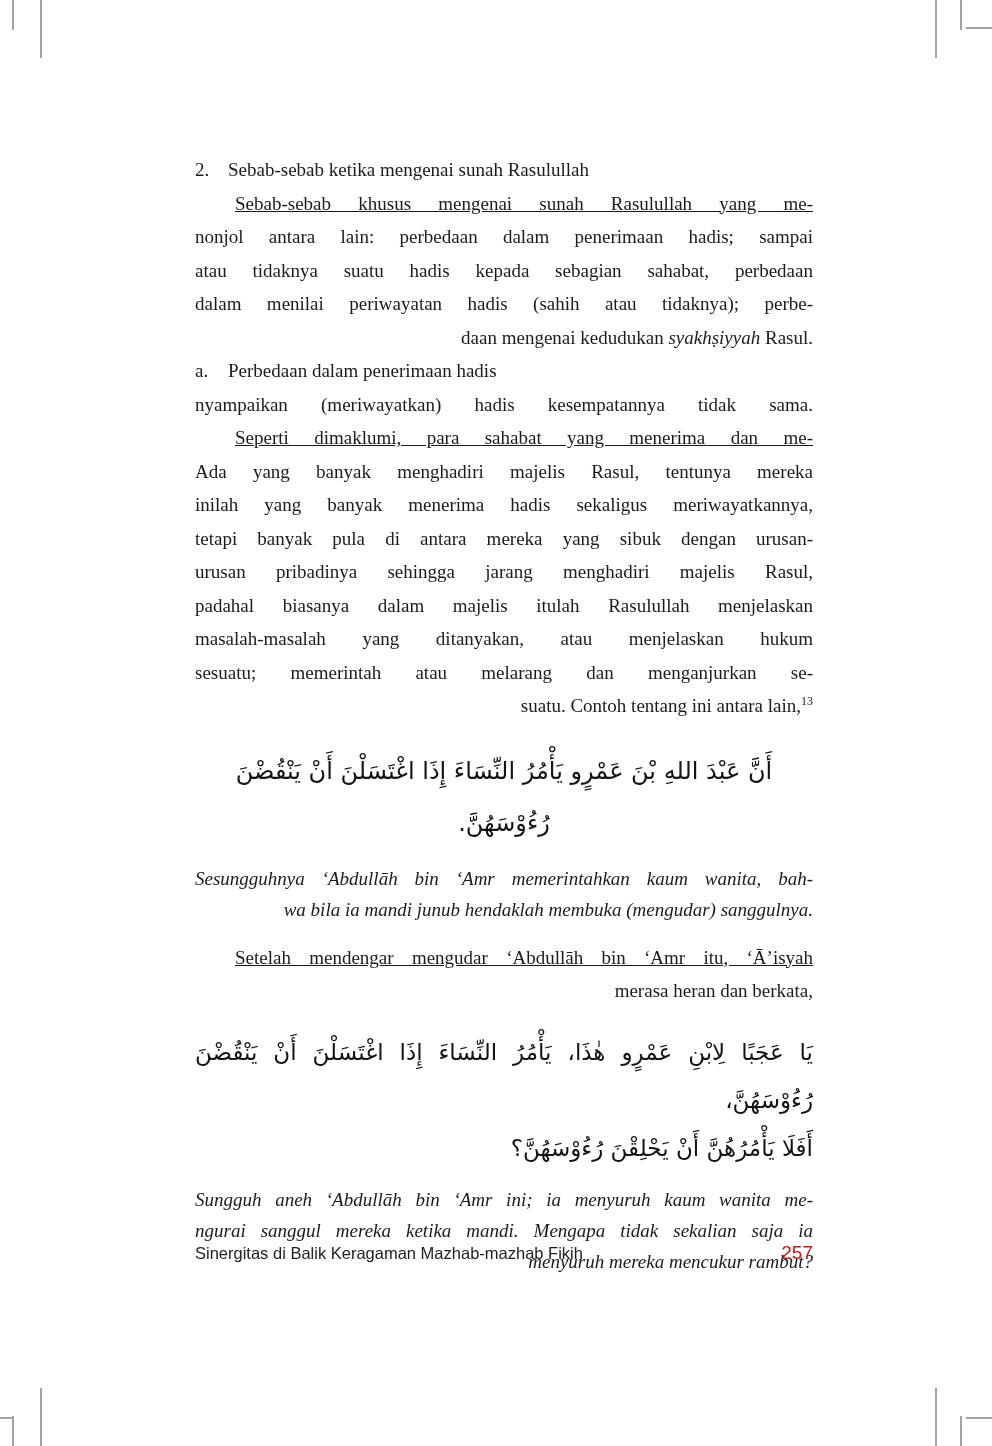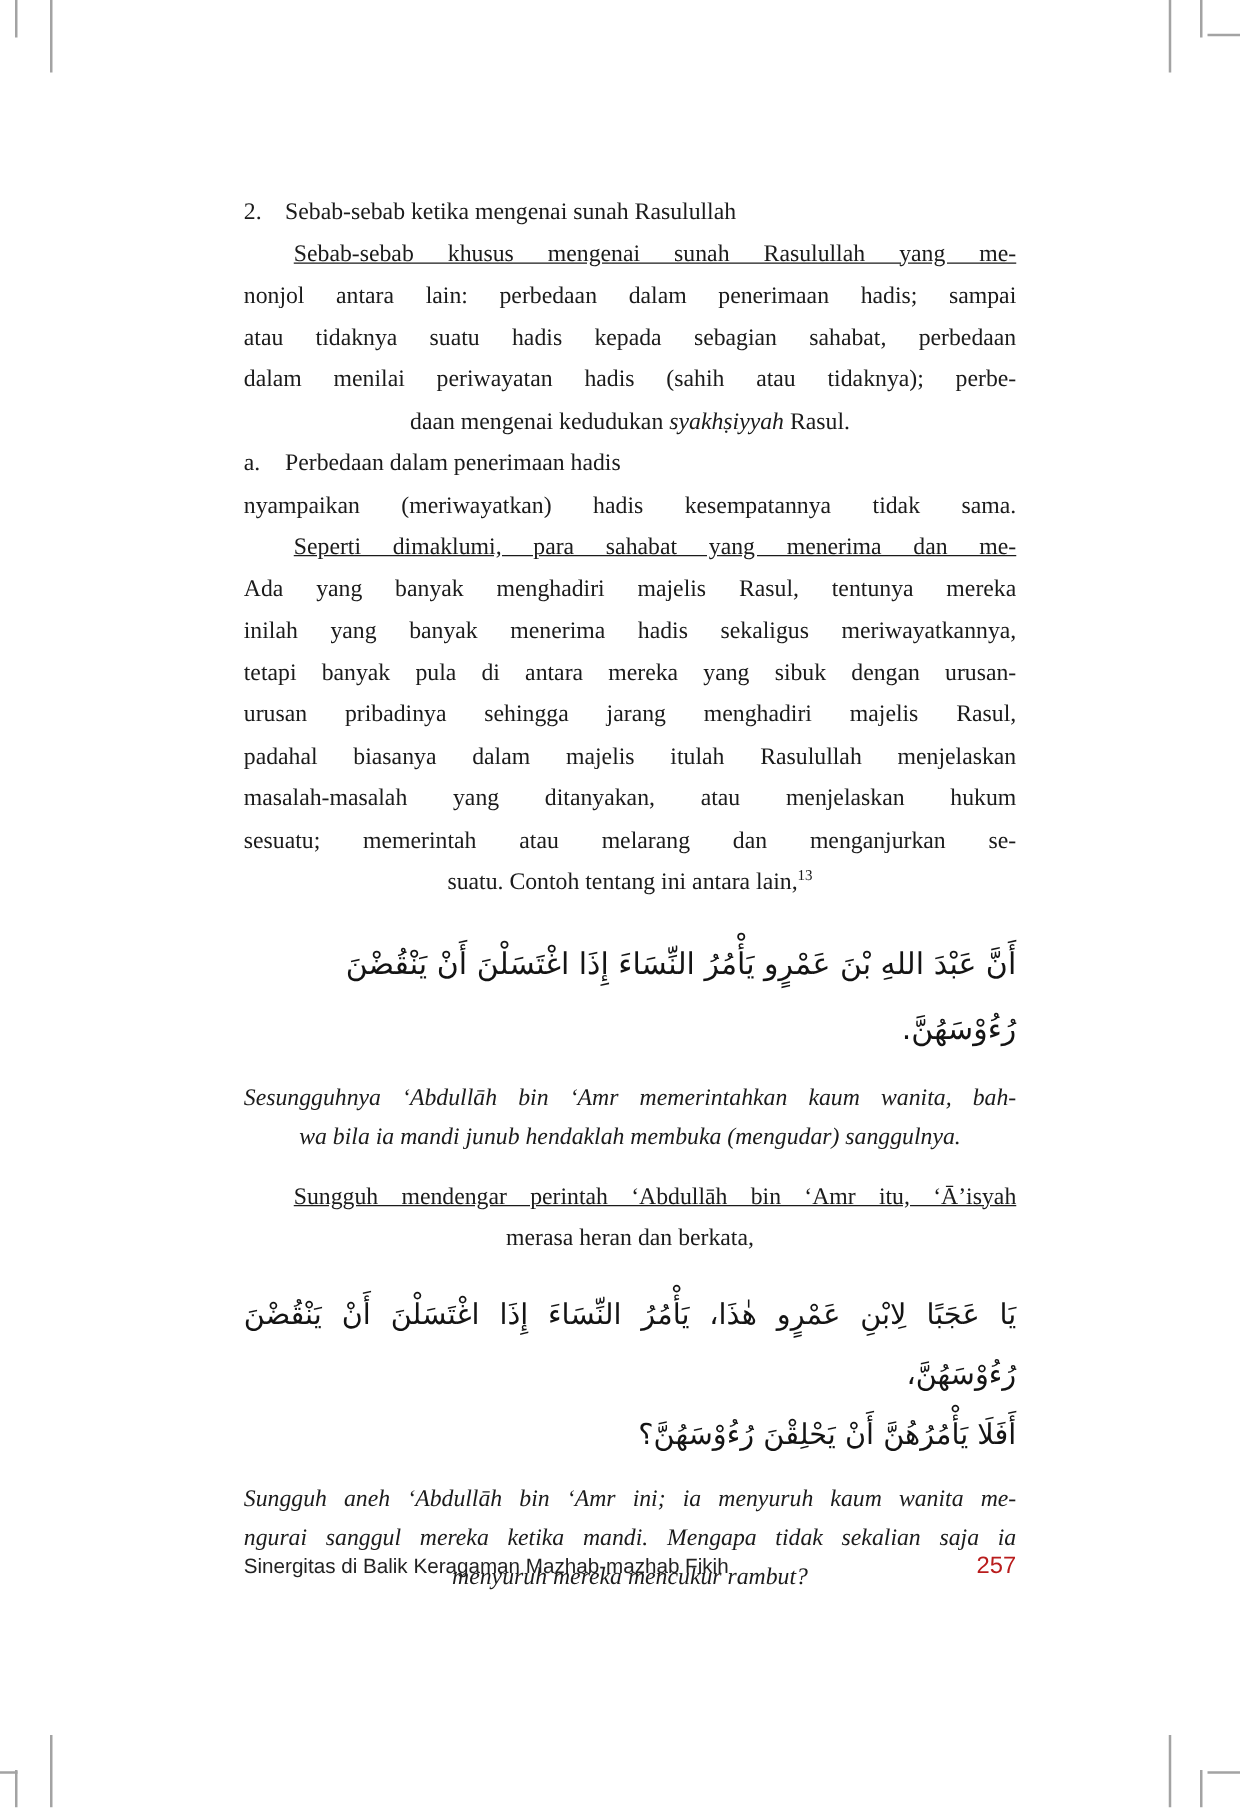--- a/index.html
+++ b/index.html
@@ -25,41 +25,41 @@
     left: 195px;
     top: 153px;
     width: 618px;
     font-size: 19px;
     line-height: 33.5px;
   }
 
   .hrow { display: flex; }
   .hrow .num { width: 33px; flex: 0 0 33px; }
 
-  .line { text-align: center; }
+  .line { text-align: right; }
   .stretch { text-align: justify; text-align-last: justify; }
   .indent { text-indent: 40px; text-decoration: underline; }
   .it { font-style: italic; }
 
   sup.fn {
     font-size: 12px;
     vertical-align: super;
     line-height: 0;
   }
 
   .arabic {
     direction: rtl;
     font-family: "DejaVu Sans", sans-serif;
     color: #141414;
   }
   .arabic-single {
     margin: 22px 0 14px 0;
     font-size: 24px;
     line-height: 52px;
-    text-align: right;
+    text-align: center;
   }
   .arabic-block {
     margin: 20px 0 12px 0;
     font-size: 23px;
     line-height: 48px;
     text-align: right;
   }
   .ar-stretch { text-align: justify; text-align-last: justify; }
 
   .trans {
@@ -135,21 +135,21 @@
   </div>
 
   <div class="arabic arabic-single">أَنَّ عَبْدَ اللهِ بْنَ عَمْرٍو يَأْمُرُ النِّسَاءَ إِذَا اغْتَسَلْنَ أَنْ يَنْقُضْنَ رُءُوْسَهُنَّ.</div>
 
   <div class="trans">
     <div class="line stretch">Sesungguhnya ‘Abdullāh bin ‘Amr memerintahkan kaum wanita, bah-</div>
     <div class="line">wa bila ia mandi junub hendaklah membuka (mengudar) sanggulnya.</div>
   </div>
 
   <div class="para-gap">
-    <div class="line stretch indent">Sungguh mendengar perintah ‘Abdullāh bin ‘Amr itu, ‘Ā’isyah</div>
+    <div class="line stretch indent">Setelah mendengar mengudar ‘Abdullāh bin ‘Amr itu, ‘Ā’isyah</div>
     <div class="line">merasa heran dan berkata,</div>
   </div>
 
   <div class="arabic arabic-block">
     <div class="line ar-stretch">يَا عَجَبًا لِابْنِ عَمْرٍو هٰذَا، يَأْمُرُ النِّسَاءَ إِذَا اغْتَسَلْنَ أَنْ يَنْقُضْنَ رُءُوْسَهُنَّ،</div>
     <div class="line" style="text-align:right;">أَفَلَا يَأْمُرُهُنَّ أَنْ يَحْلِقْنَ رُءُوْسَهُنَّ؟</div>
   </div>
 
   <div class="trans trans-gap">
     <div class="line stretch">Sungguh aneh ‘Abdullāh bin ‘Amr ini; ia menyuruh kaum wanita me-</div>

